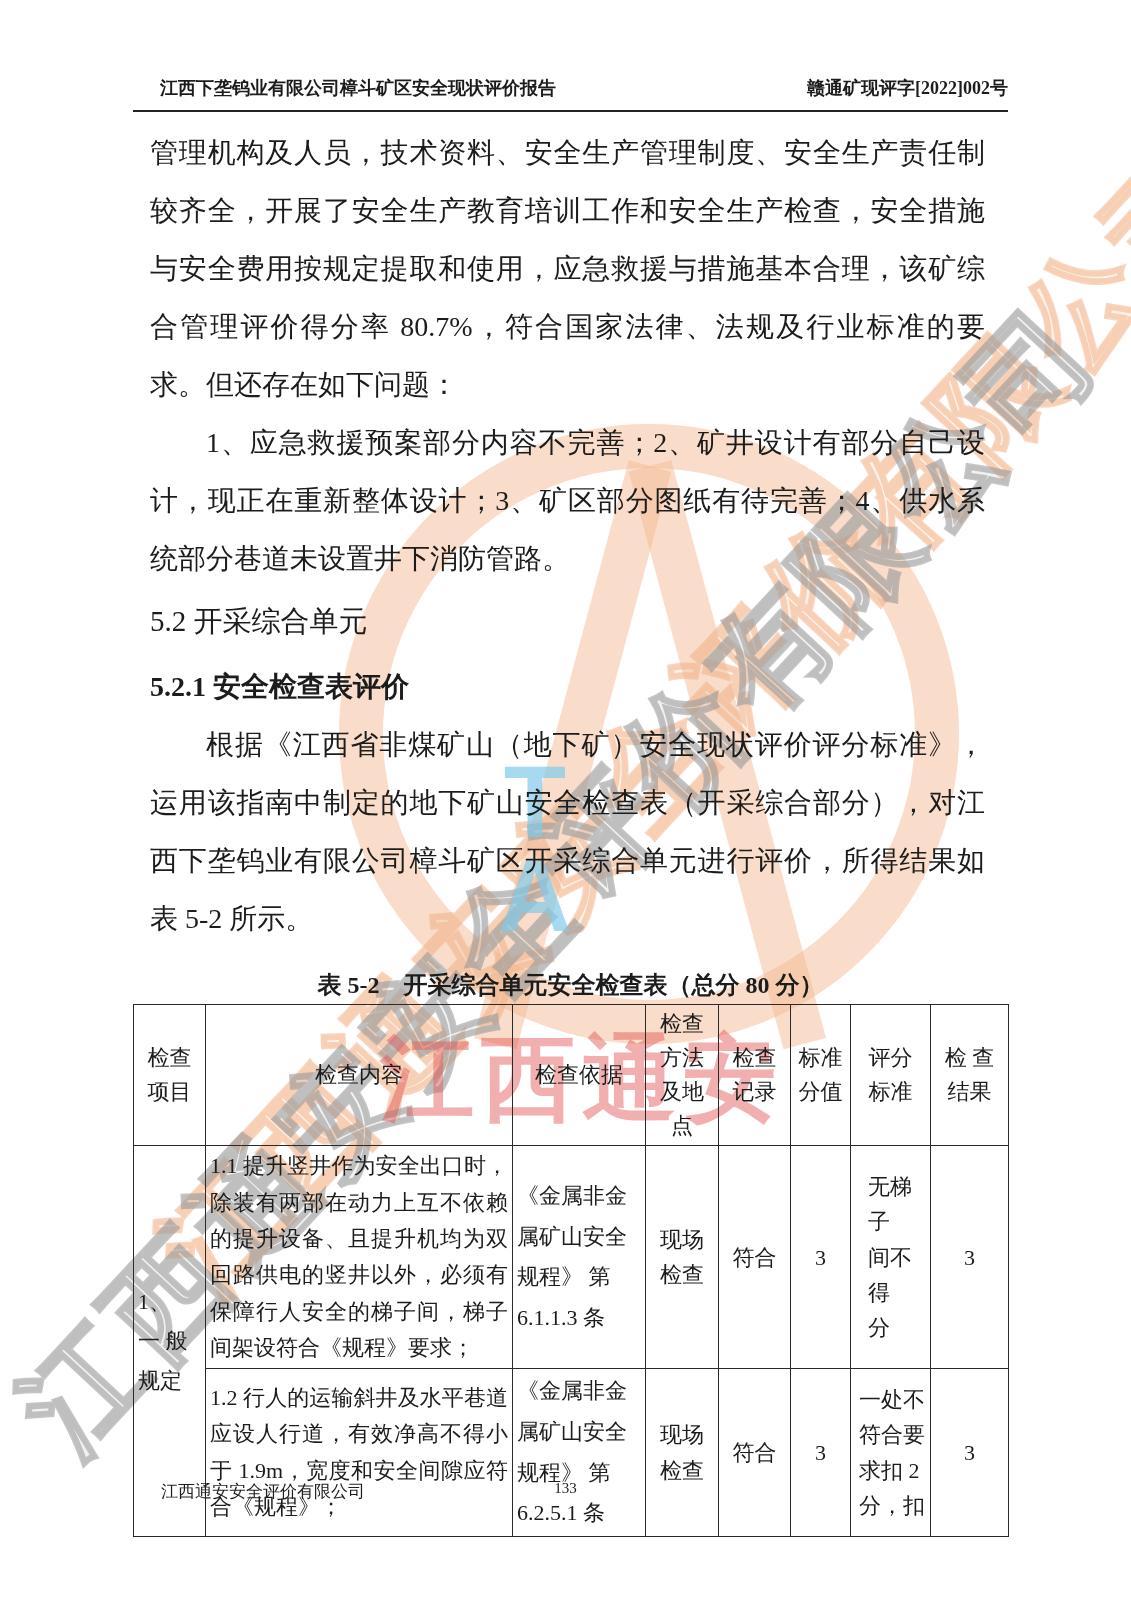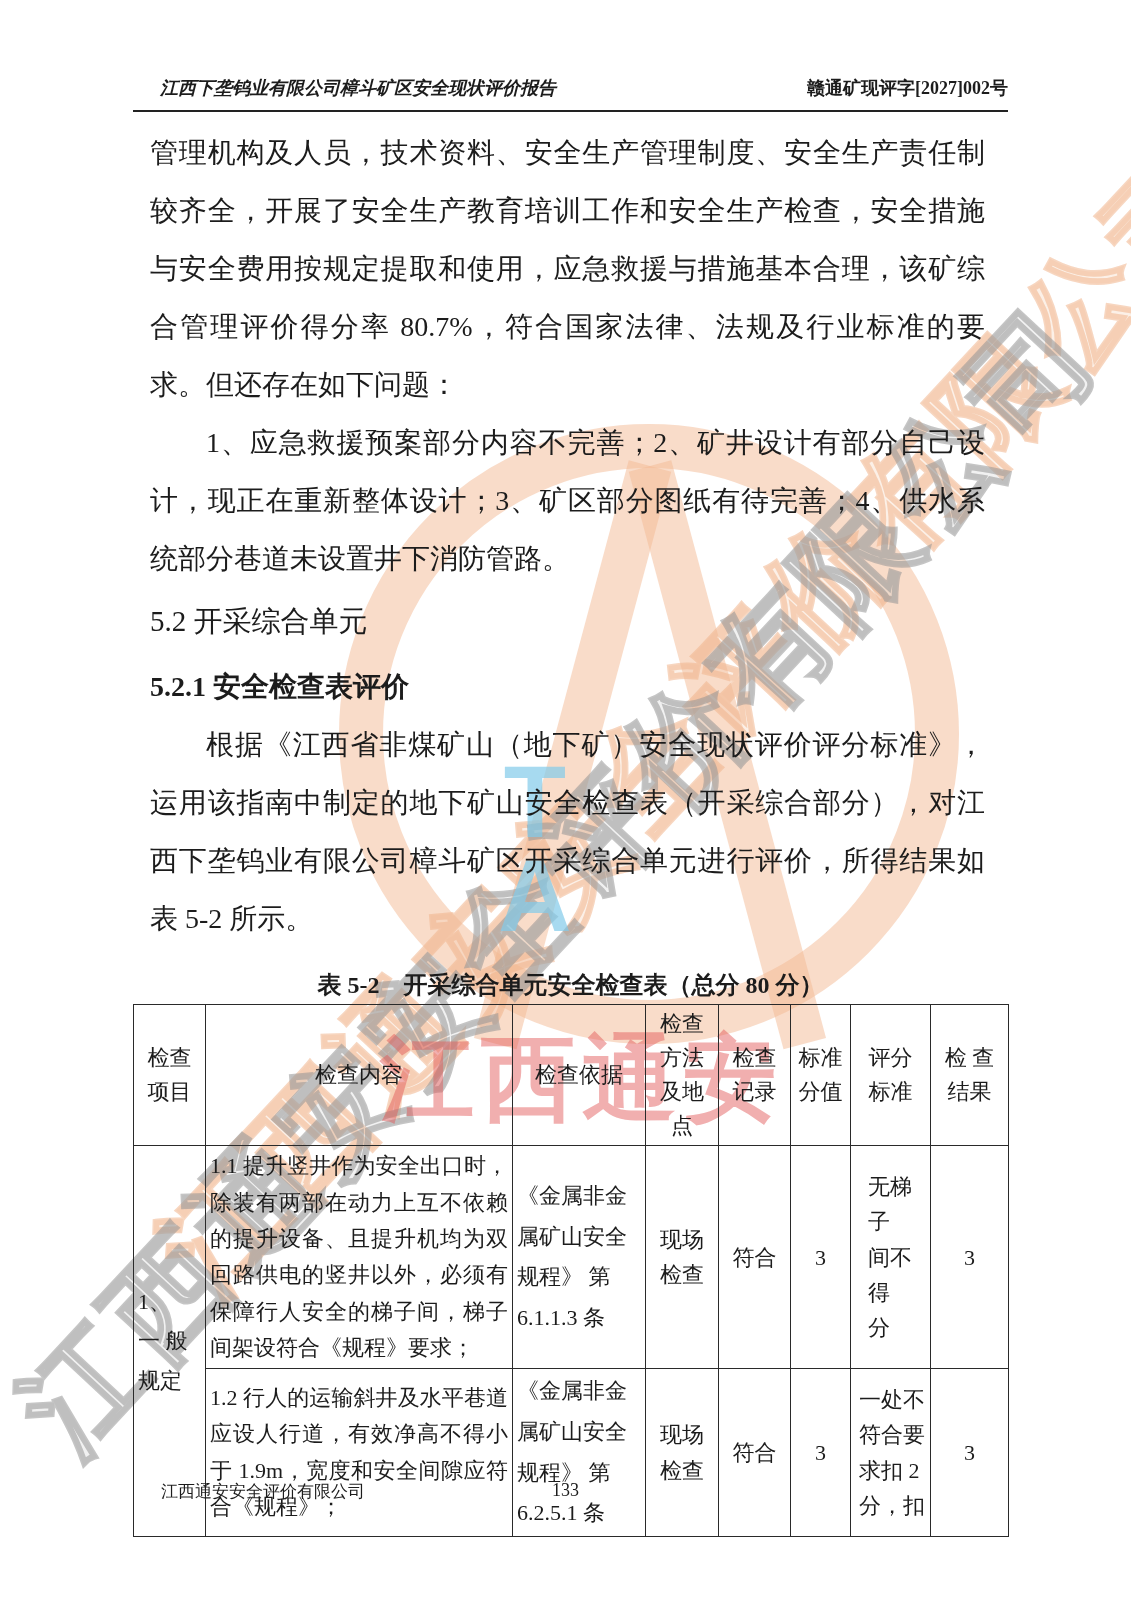--- a/index.html
+++ b/index.html
@@ -59,21 +59,21 @@
     white-space:nowrap;
   }
   
   .content-layer{position:absolute;left:0;top:0;width:1131px;height:1600px;z-index:1;}
   .pg-header{
     position:absolute;left:133px;top:76px;width:875px;height:34px;
     border-bottom:2px solid #222;
     display:flex;justify-content:space-between;align-items:flex-start;
     font-size:18px;font-weight:bold;
   }
-  .pg-header .hdr-left{padding-left:27px;font-style:italic;}
+  .pg-header .hdr-left{padding-left:27px;}
   .body-area{position:absolute;left:133px;top:124px;width:875px;}
   .para{
     margin:0 23px 0 17px;
     font-size:28px;line-height:58px;
     text-align:justify;
   }
   .para.indent{text-indent:2em;}
   .h-52{margin:4px 23px 0 17px;font-size:29px;font-weight:normal;line-height:58px;}
   .h-521{margin:8px 23px 0 17px;font-size:28px;font-weight:bold;line-height:58px;}
   .tbl-caption{
@@ -102,41 +102,41 @@
   }
   td.c-item{white-space:pre-line;text-align:left;padding-left:9px;line-height:1.8;font-size:22px;}
   td.c-content{text-align:justify;padding:6px 9px;line-height:1.65;font-size:22px;}
   td.c-basis{text-align:left;padding:4px 8px;line-height:1.85;font-size:22px;white-space:pre-line;}
   td.c-center{text-align:center;line-height:1.6;font-size:22px;white-space:pre-line;}
   .pg-footer{
     position:absolute;left:0;top:1480px;width:1131px;height:30px;
     font-size:17px;
   }
   .pg-footer .ftr-company{position:absolute;left:161px;top:0;}
-  .pg-footer .ftr-page{position:absolute;left:0;width:1131px;text-align:center;top:0;font-size:18px;}
+  .pg-footer .ftr-page{position:absolute;left:0;width:1131px;text-align:center;top:0;font-size:15px;}
 </style>
 </head>
 <body>
 
 <div class="page">
 
   <div class="wm wm-circle"></div>
   <div class="wm wm-leg wm-leg-left"></div>
   <div class="wm wm-leg wm-leg-right"></div>
   <div class="wm wm-diag wm-diag-salmon">江西通安安全评价有限公司</div>
   <div class="wm wm-diag wm-diag-gray">江西通安安全评价有限公司</div>
   <div class="wm wm-ta">T
 A</div>
   <div class="wm wm-red">江西通安</div>
 
   <div class="content-layer">
 
     <div class="pg-header">
       <span class="hdr-left">江西下垄钨业有限公司樟斗矿区安全现状评价报告</span>
-      <span class="hdr-right">赣通矿现评字[2027]002号</span>
+      <span class="hdr-right">赣通矿现评字[2022]002号</span>
     </div>
 
     <div class="body-area">
       <p class="para">管理机构及人员，技术资料、安全生产管理制度、安全生产责任制较齐全，开展了安全生产教育培训工作和安全生产检查，安全措施与安全费用按规定提取和使用，应急救援与措施基本合理，该矿综合管理评价得分率 80.7%，符合国家法律、法规及行业标准的要求。但还存在如下问题：</p>
       <p class="para indent">1、应急救援预案部分内容不完善；2、矿井设计有部分自己设计，现正在重新整体设计；3、矿区部分图纸有待完善；4、供水系统部分巷道未设置井下消防管路。</p>
       <div class="h-52">5.2 开采综合单元</div>
       <div class="h-521">5.2.1 安全检查表评价</div>
       <p class="para indent">根据《江西省非煤矿山（地下矿）安全现状评价评分标准》，运用该指南中制定的地下矿山安全检查表（开采综合部分），对江西下垄钨业有限公司樟斗矿区开采综合单元进行评价，所得结果如表 5-2 所示。</p>
 
       <div class="tbl-caption">表 5-2　开采综合单元安全检查表（总分 80 分）</div>

